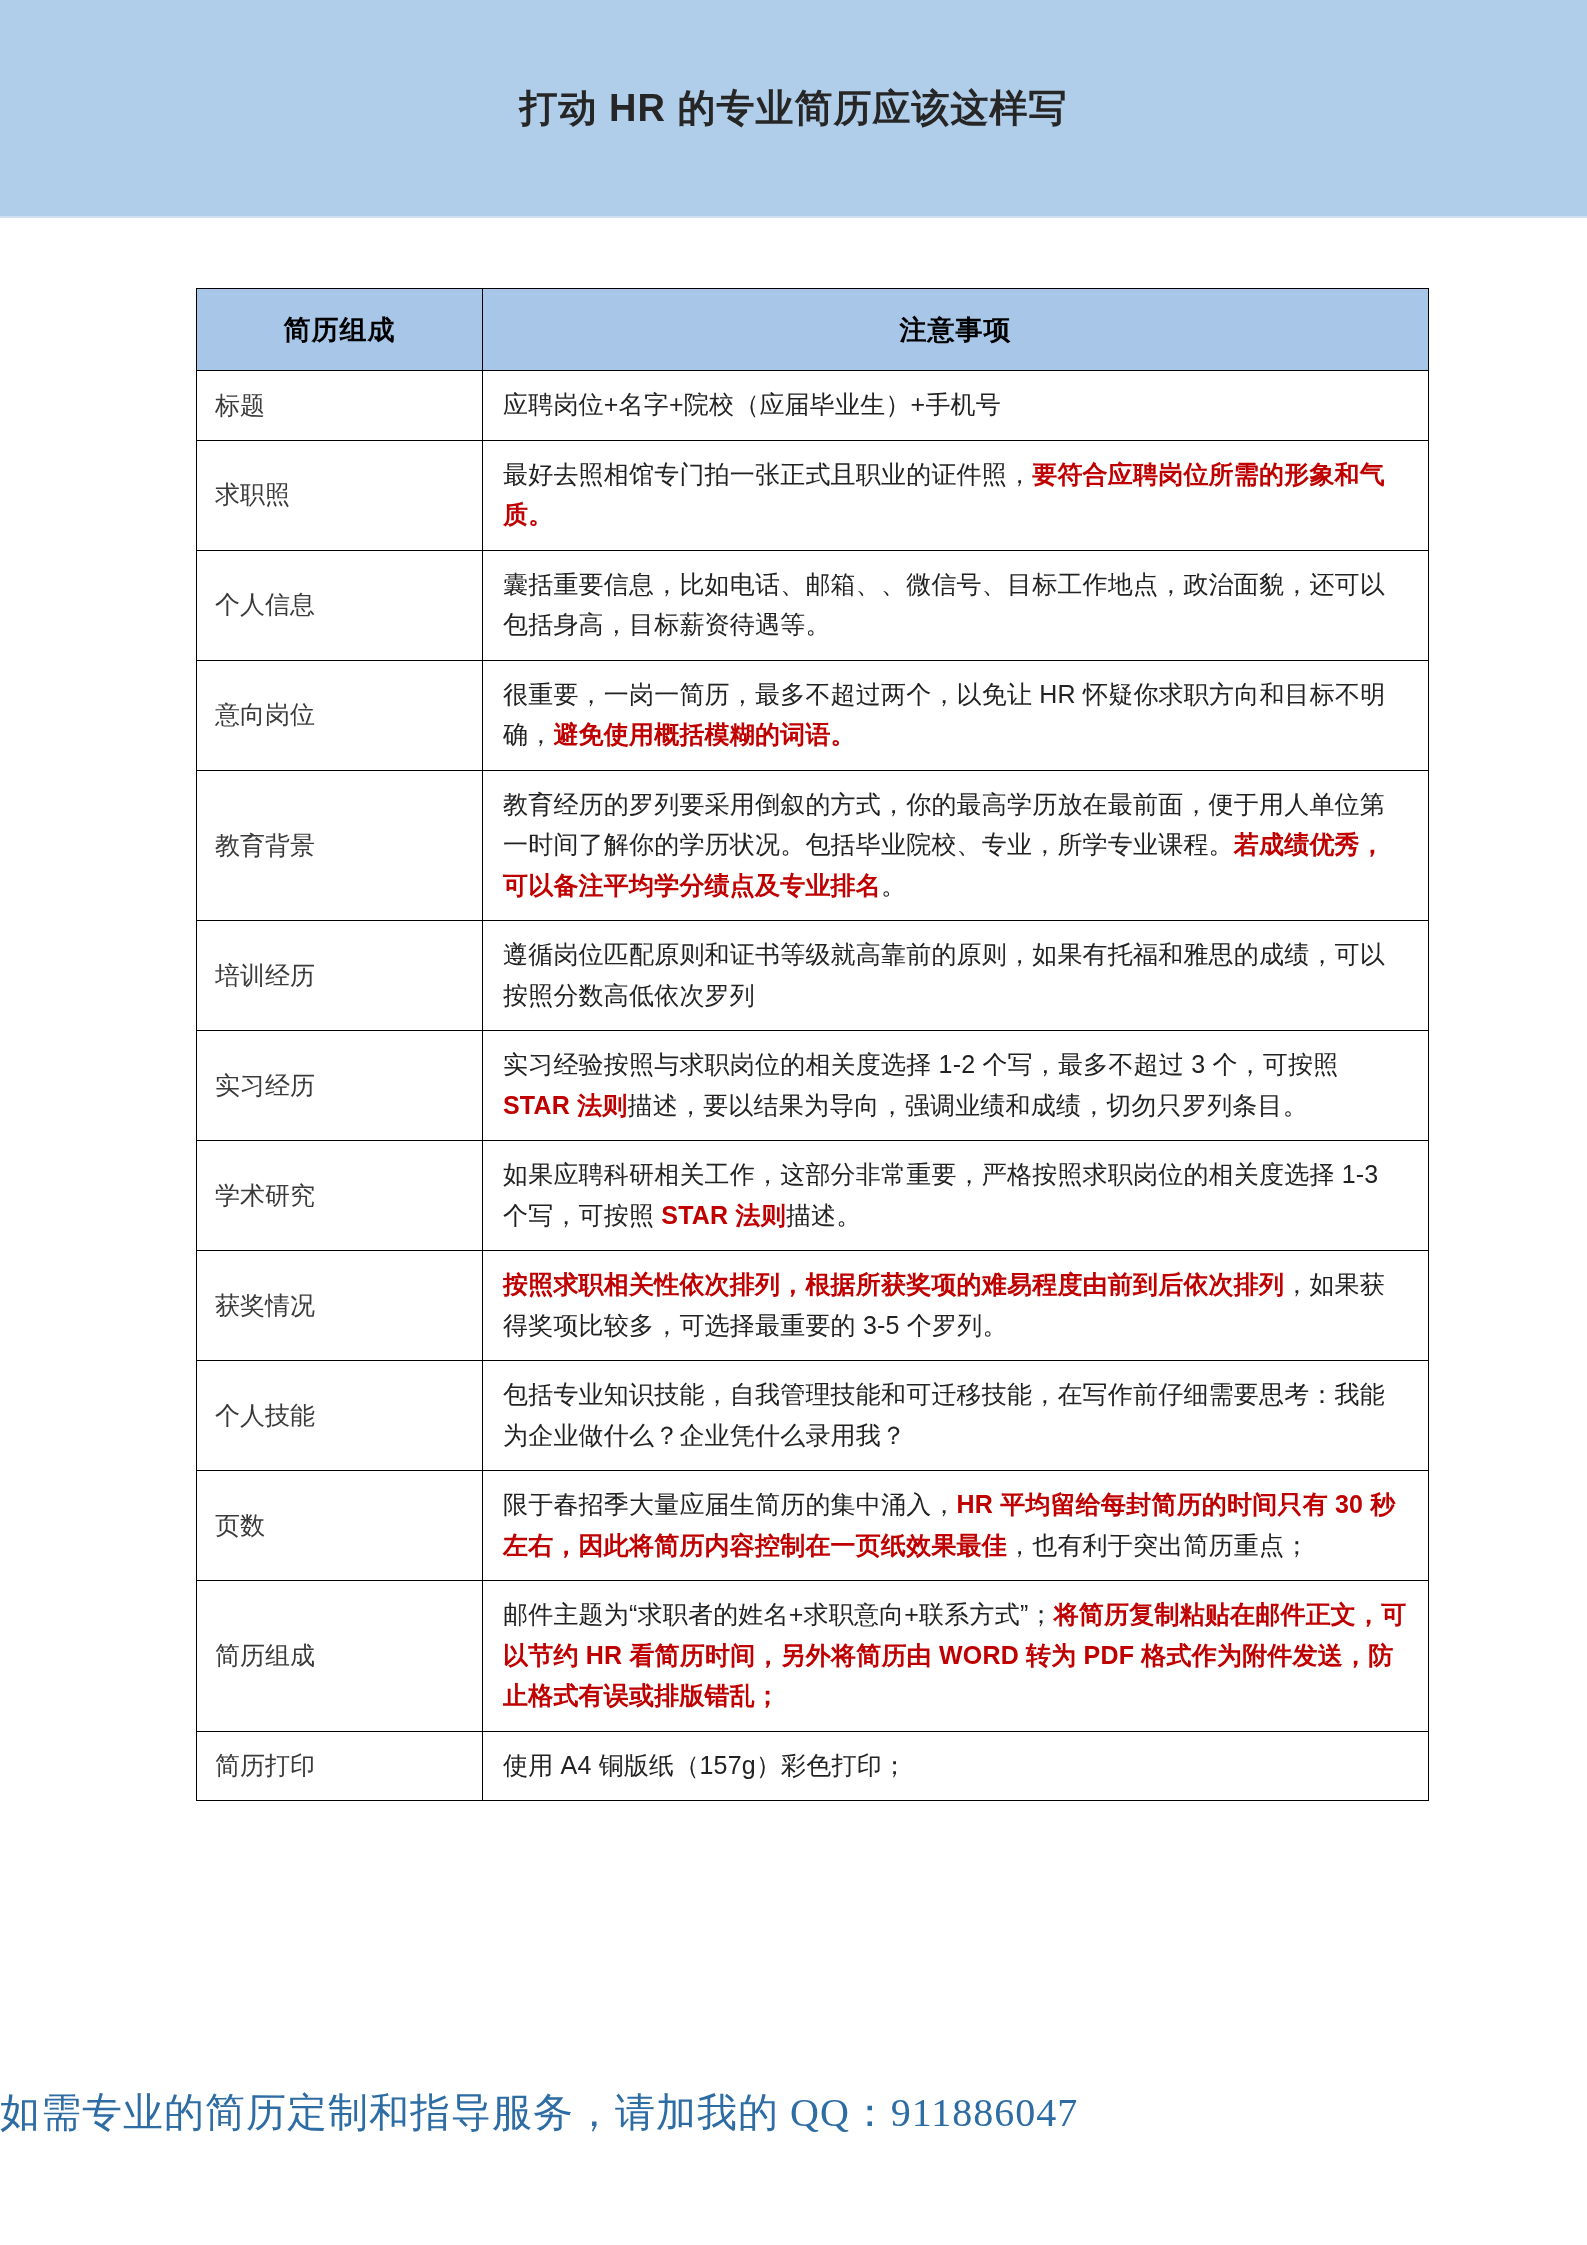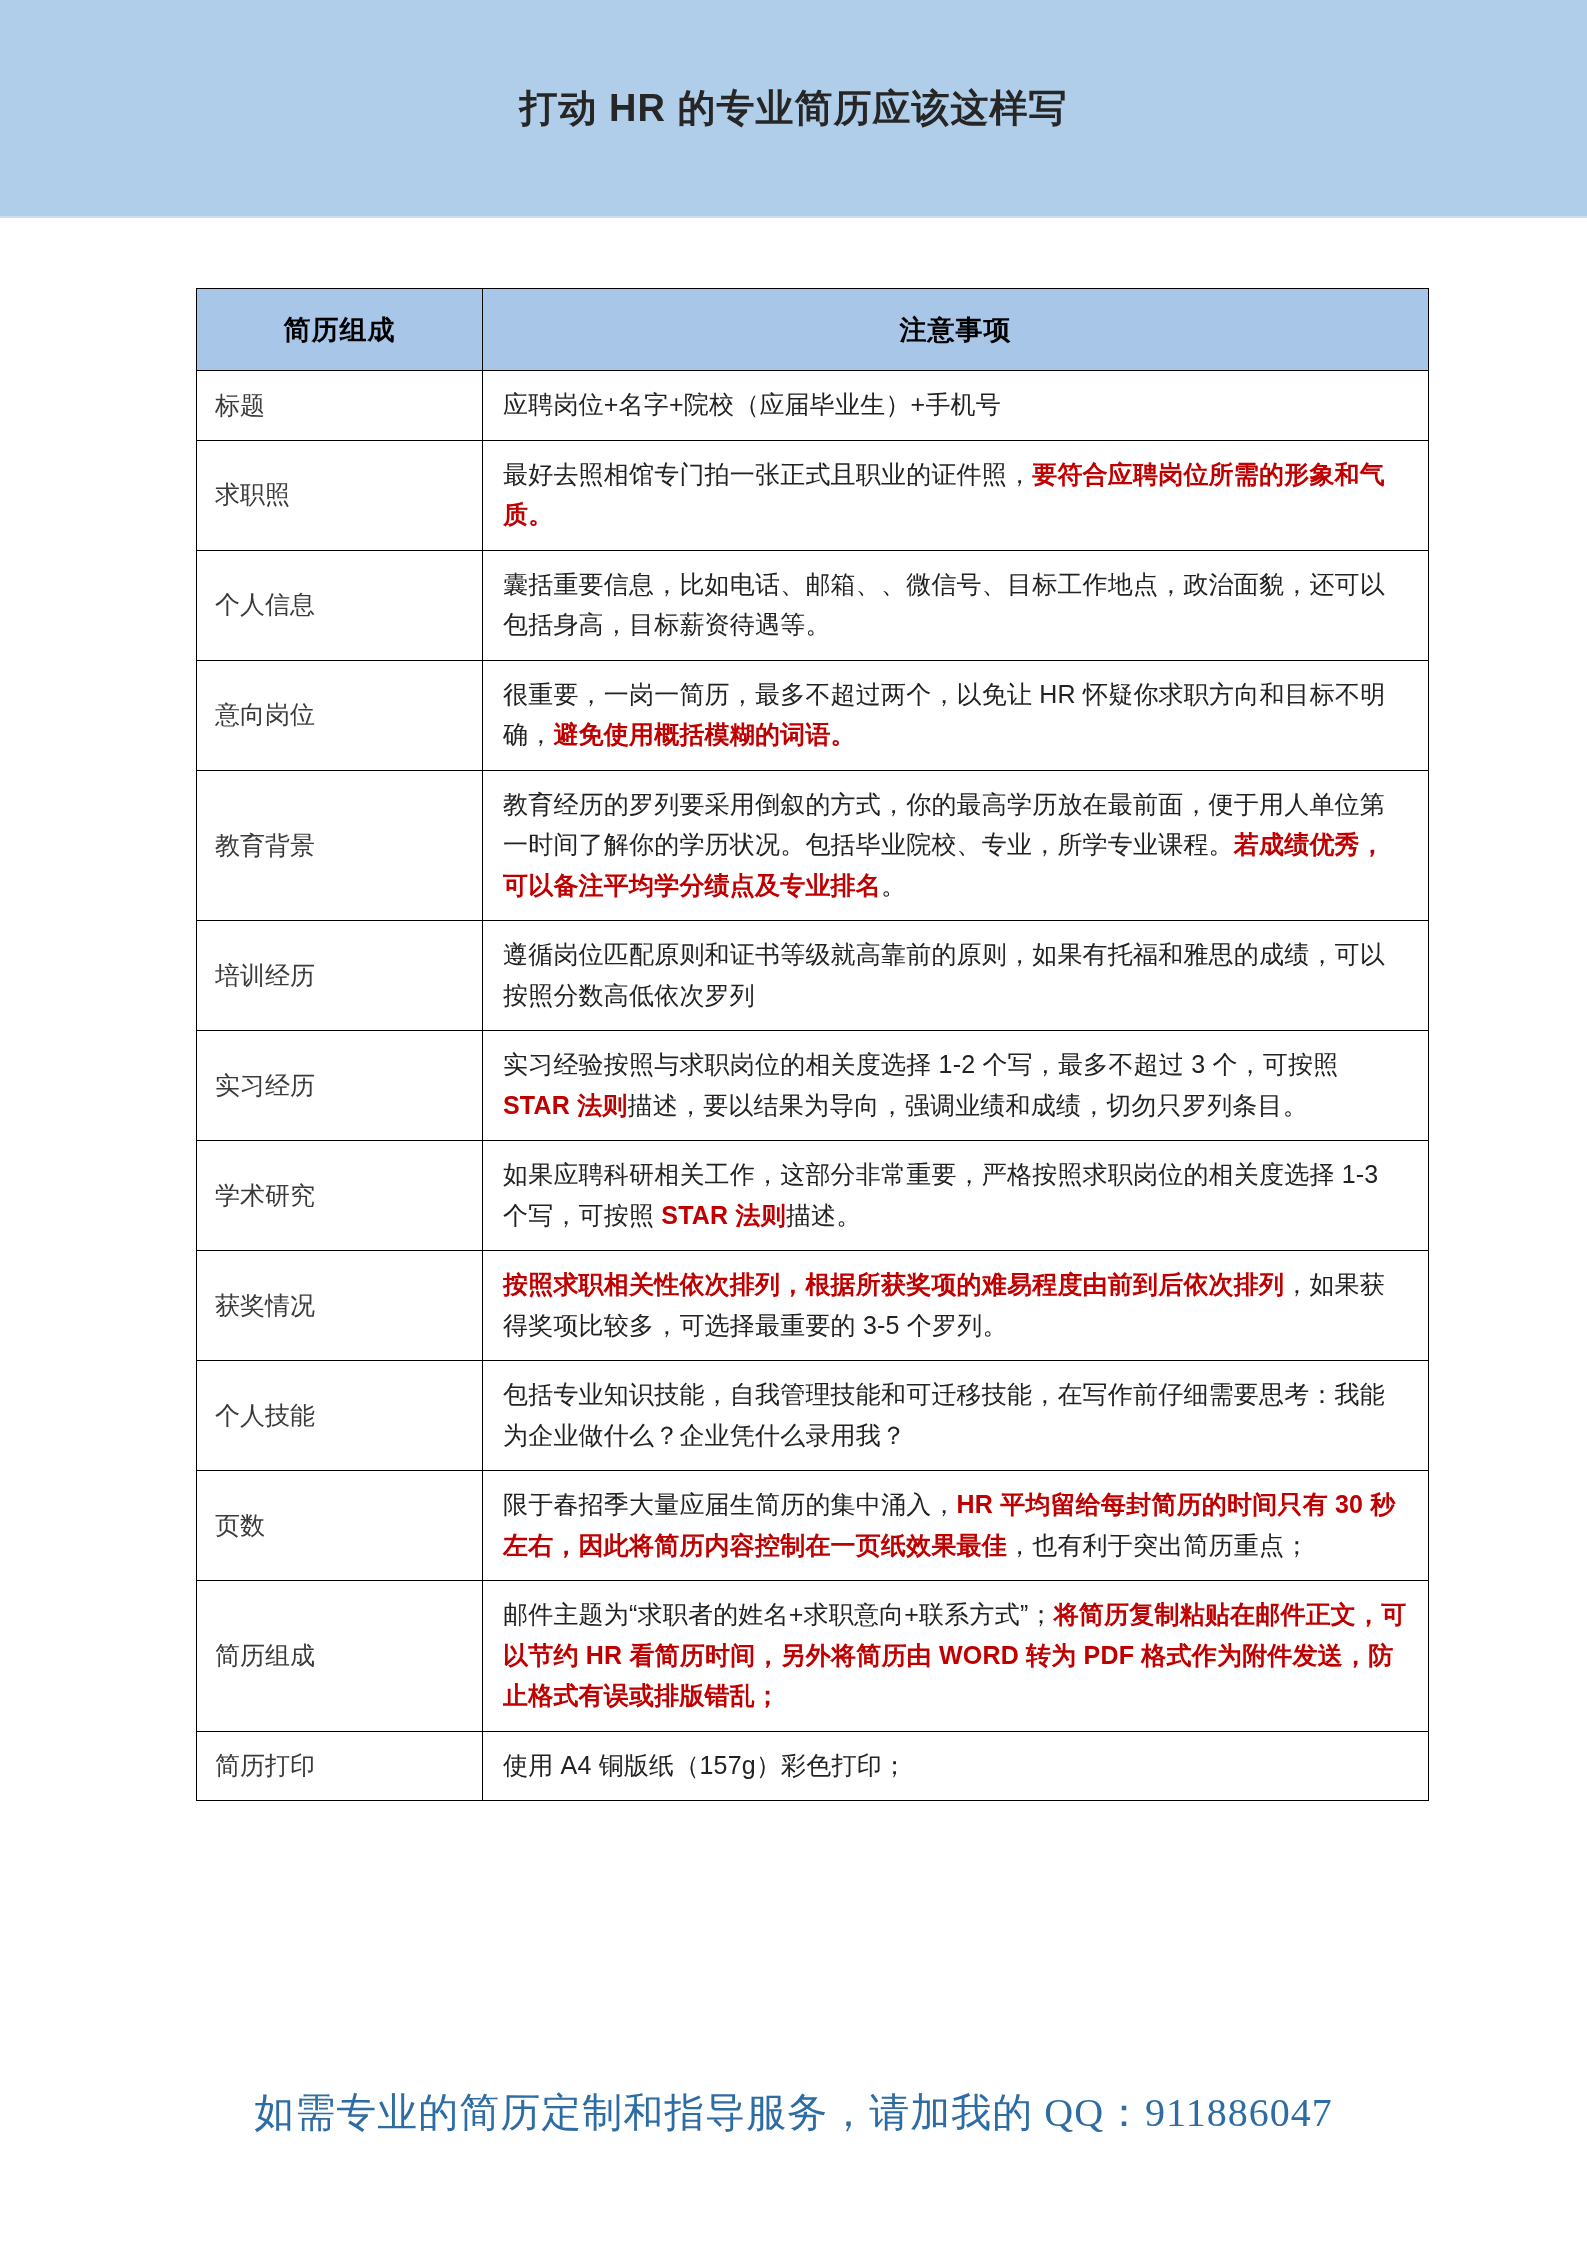--- a/index.html
+++ b/index.html
@@ -88,21 +88,20 @@
     color: #c00000;
     font-weight: bold;
   }
 
   
   .footer {
     position: absolute;
     left: 0;
     top: 2085px;
     width: 1587px;
-    text-align: center;
   }
   .footer-text {
     display: inline-block;
     font-family: "Liberation Serif", "DejaVu Serif", serif;
     font-size: 40px;
     color: #2e6ca4;
     letter-spacing: 1px;
     white-space: nowrap;
   }
 </style>

